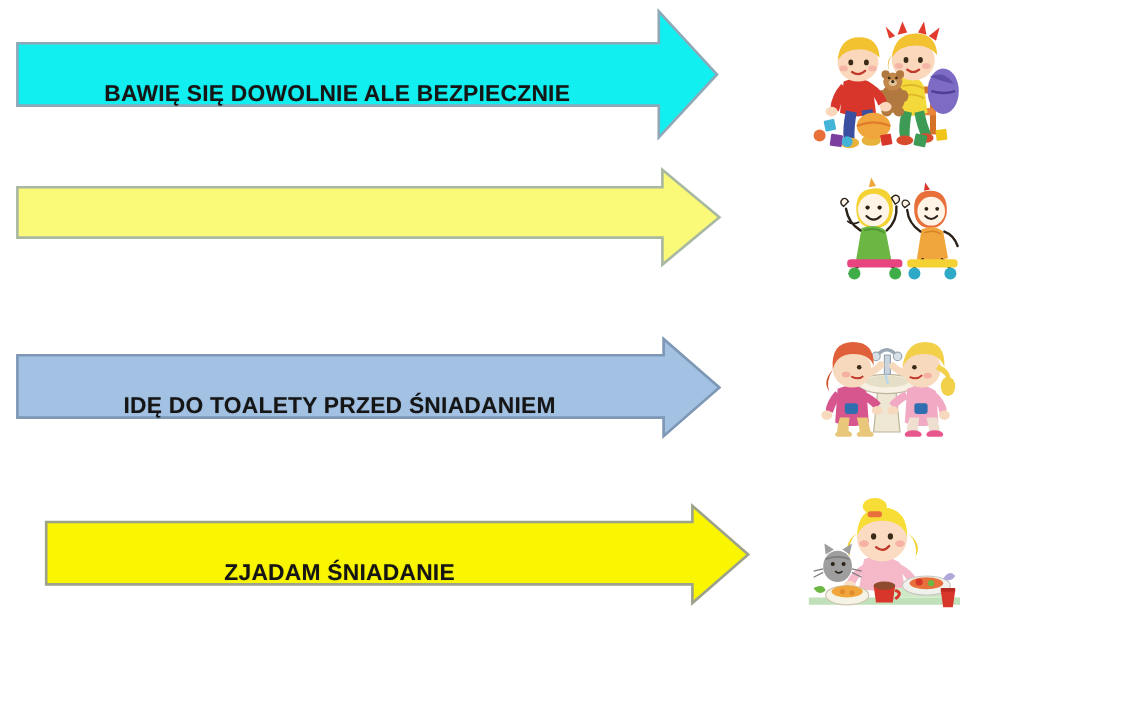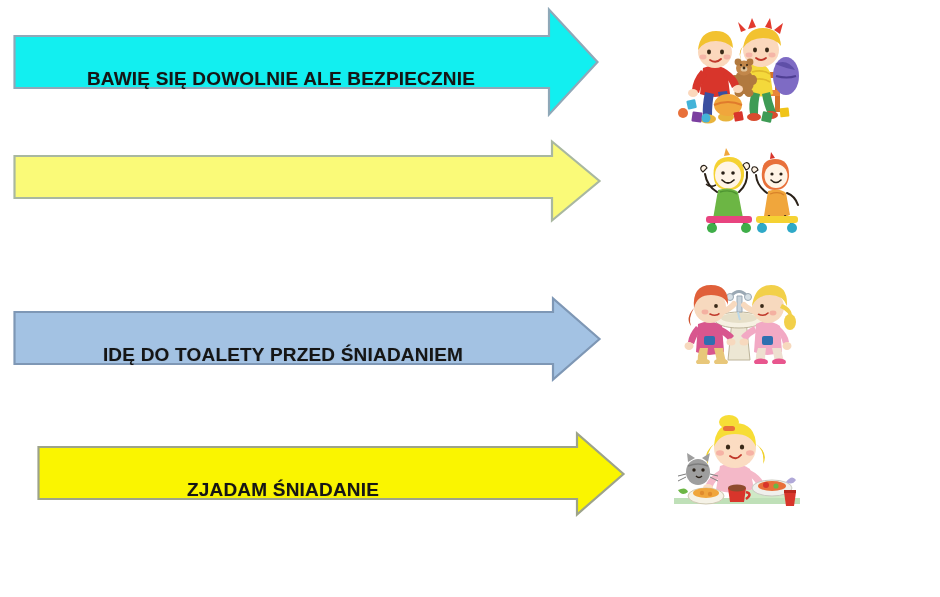--- a/index.html
+++ b/index.html
@@ -213,21 +213,21 @@
           <rect x="72" y="70" width="42" height="7" rx="3" fill="#F5D233"></rect>
           <circle cx="78" cy="82" r="5" fill="#2FA9C8"></circle>
           <circle cx="108" cy="82" r="5" fill="#2FA9C8"></circle>
         </g>
       </svg>
     </div>
   </div>
 
   <div class="row" style="top:281px;height:140px;">
 
-    <div class="arrow-wrap" style="left:13px; top:16px; width:588px; height:84px;">
+    <div class="arrow-wrap" style="left:13px; top:0px; width:588px; height:84px;">
       <svg class="arrow-svg" width="588" height="84" viewBox="0 0 588 84">
         <polygon points="1.5,15 540,15 540,1.5 586.5,42 540,82.5 540,67 1.5,67" fill="#A3C2E3" stroke="#7E97B5" stroke-width="2.2" stroke-linejoin="miter"></polygon>
       </svg>
       <div class="arrow-label" style="width:540px; top:15px; height:52px; font-size:19px;">
         <span>IDĘ DO TOALETY PRZED ŚNIADANIEM</span>
       </div>
     </div>
 
     <div class="pic" style="left:676px; top:-9px; width:126px; height:92px;">
       <svg width="126" height="92" viewBox="0 0 126 92">
@@ -281,21 +281,21 @@
           <path d="M82 42 q6 3 10 -1" stroke="#C0392B" stroke-width="1.6" fill="none" stroke-linecap="round"></path>
           <ellipse cx="97" cy="41" rx="3.4" ry="2.4" fill="#F2A59A" opacity="0.8"></ellipse>
           <path d="M80 40 q-8 -3 -12 -7" stroke="#F7D9BE" stroke-width="6" fill="none" stroke-linecap="round"></path>
         </g>
       </svg>
     </div>
   </div>
 
   <div class="row" style="top:420px;height:140px;">
 
-    <div class="arrow-wrap" style="left:13px; top:12px; width:588px; height:84px;padding-left:24px;">
+    <div class="arrow-wrap" style="left:13px; top:0px; width:588px; height:84px;padding-left:24px;">
       <svg class="arrow-svg" width="588" height="84" viewBox="0 0 588 84">
         <polygon points="1.5,15 540,15 540,1.5 586.5,42 540,82.5 540,67 1.5,67" fill="#FAF500" stroke="#9DA38A" stroke-width="2.2" stroke-linejoin="miter"></polygon>
       </svg>
       <div class="arrow-label" style="width:540px; top:15px; height:52px; font-size:19px;">
         <span>ZJADAM ŚNIADANIE</span>
       </div>
     </div>
 
     <div class="pic" style="left:672px; top:-6px; width:130px; height:100px;">
       <svg width="130" height="100" viewBox="0 0 130 100">

